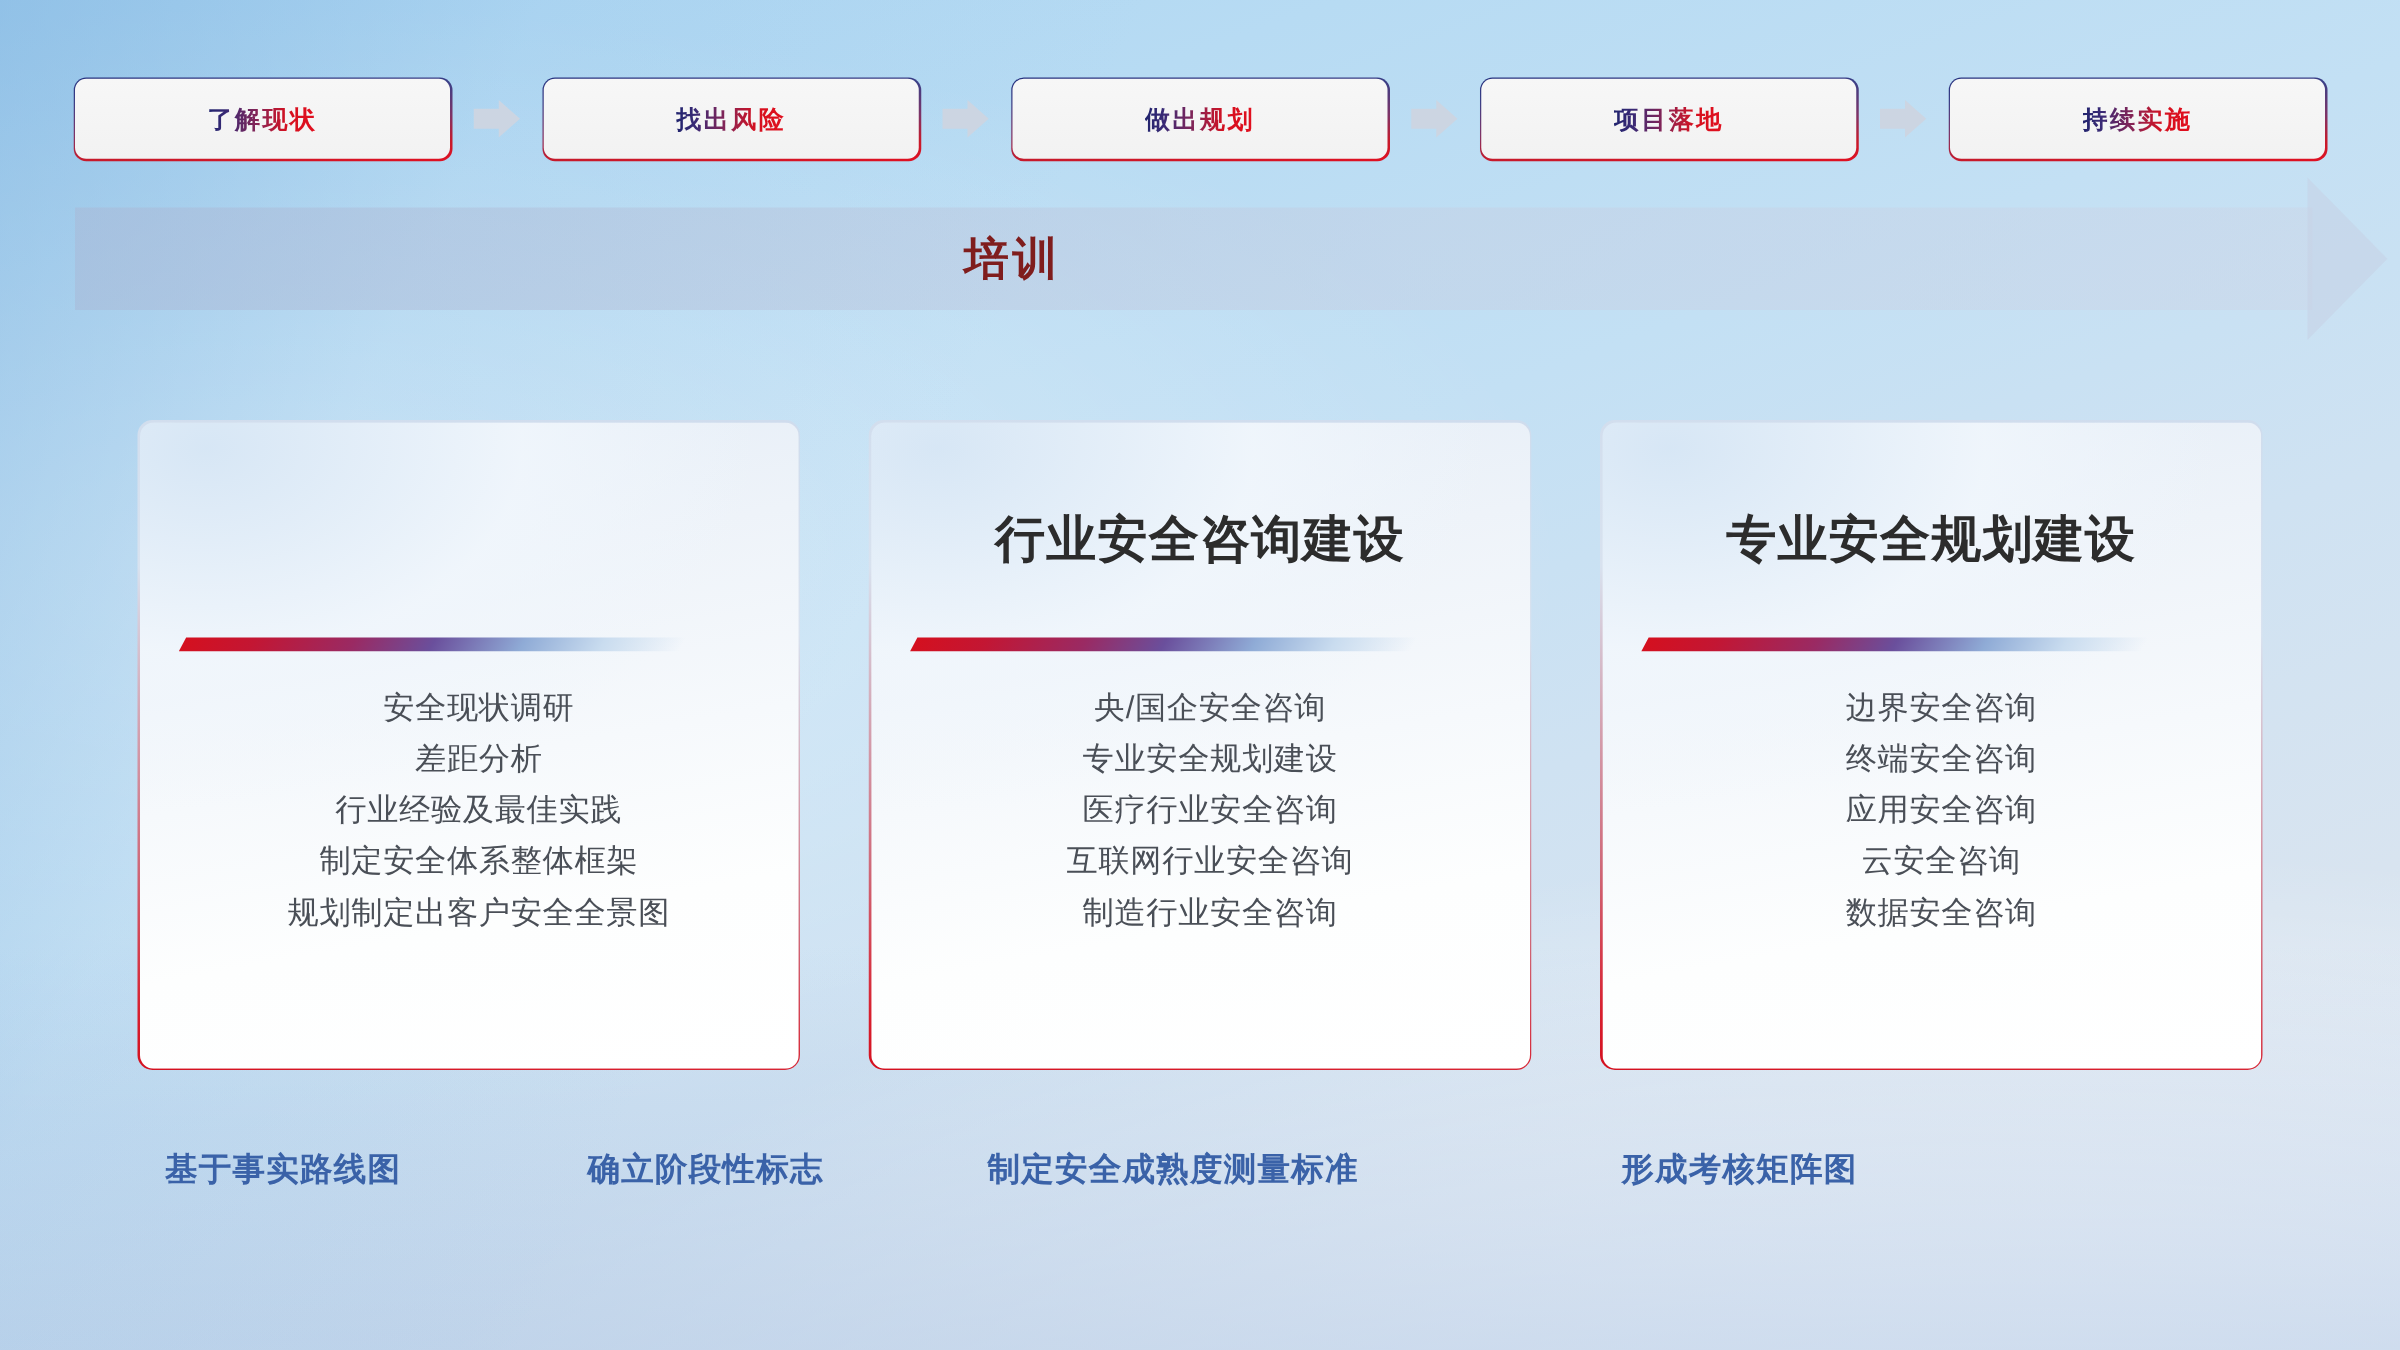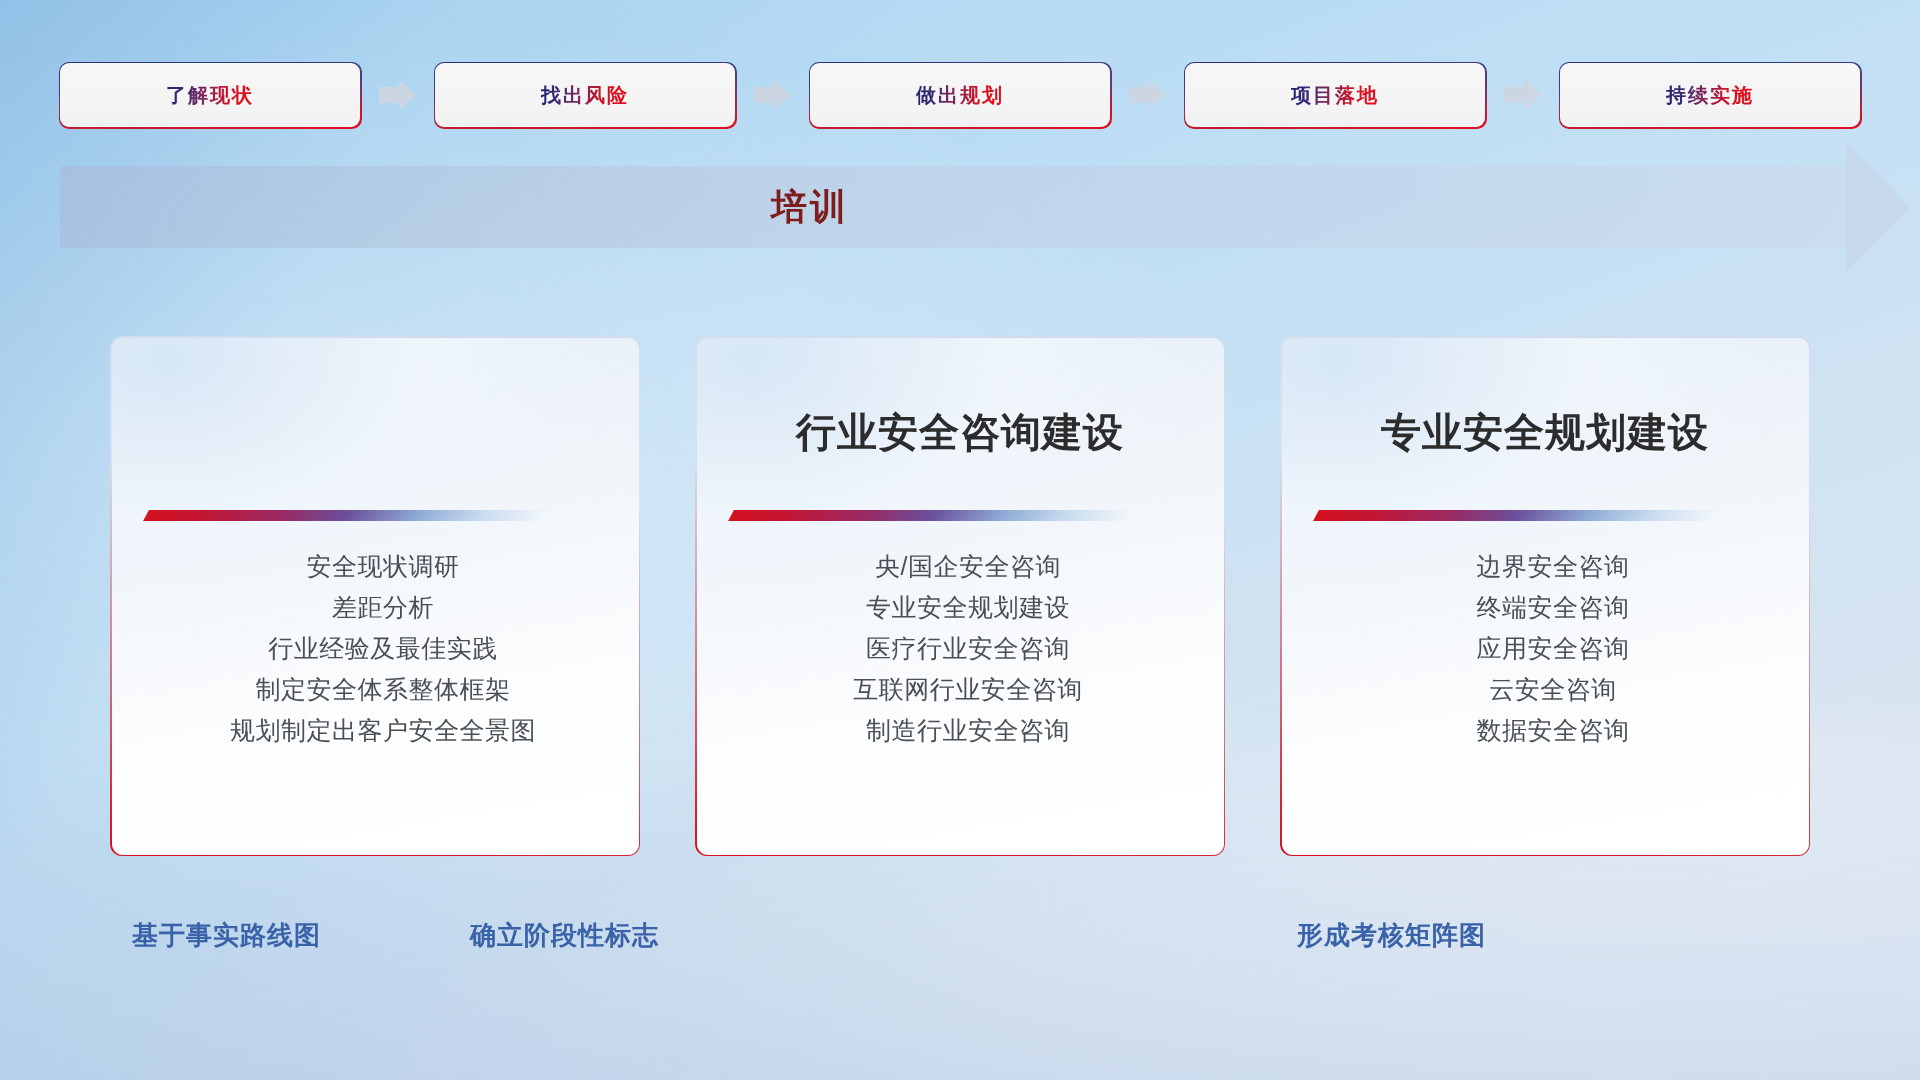--- a/index.html
+++ b/index.html
@@ -209,14 +209,15 @@
         <div class="row">云安全咨询</div>
         <div class="row">数据安全咨询</div>
       </div>
     </div>
   </div>
 </div>
 
 <div id="bottom">
   <div class="blabel bl0">基于事实路线图</div>
   <div class="blabel bl1">确立阶段性标志</div>
+  <div class="blabel bl2">制定安全成熟度测量标准</div>
   <div class="blabel bl3">形成考核矩阵图</div>
 </div>
 
 </body></html>

